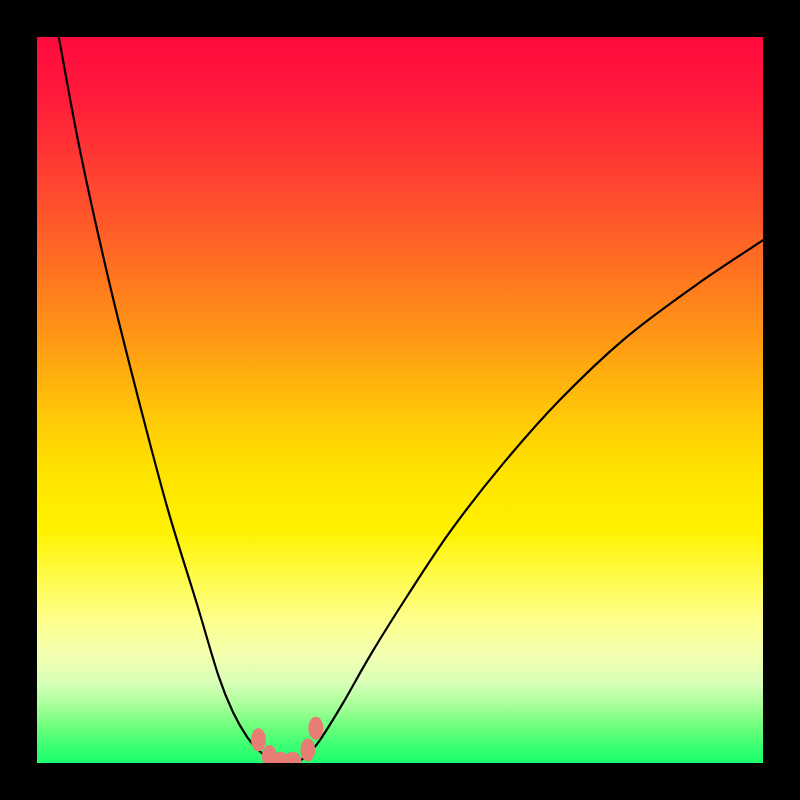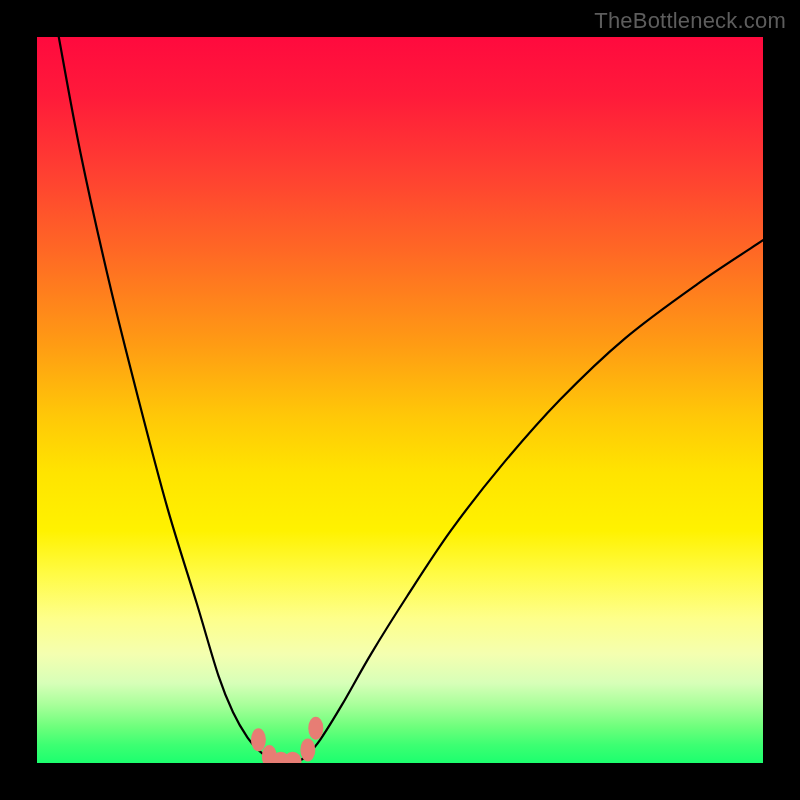--- a/index.html
+++ b/index.html
@@ -73,14 +73,13 @@
       <g id="markers">
           <ellipse cx="221.43" cy="702.77" rx="7.5" ry="11.5" fill="#e77d74"></ellipse>
           <ellipse cx="232.32" cy="719.47" rx="7.5" ry="11.5" fill="#e77d74"></ellipse>
           <ellipse cx="243.94" cy="723.82" rx="9" ry="9" fill="#e77d74"></ellipse>
           <ellipse cx="255.55" cy="723.82" rx="9" ry="9" fill="#e77d74"></ellipse>
           <ellipse cx="270.80" cy="712.93" rx="7.5" ry="11.5" fill="#e77d74"></ellipse>
           <ellipse cx="278.78" cy="691.15" rx="7.5" ry="11.5" fill="#e77d74"></ellipse>
         </g>
     </svg>
   </div>
-  <div class="attribution">TheBottleneck.com</div>
 </div>
 
 </body></html>

